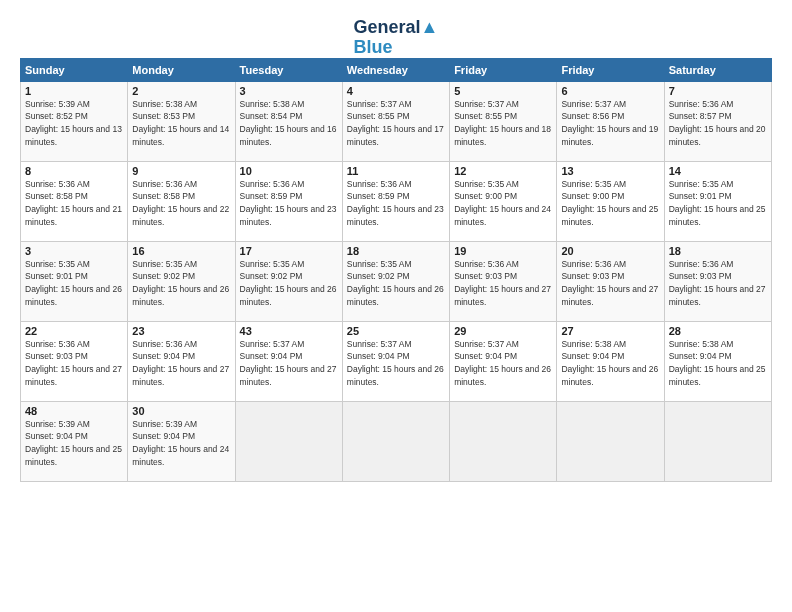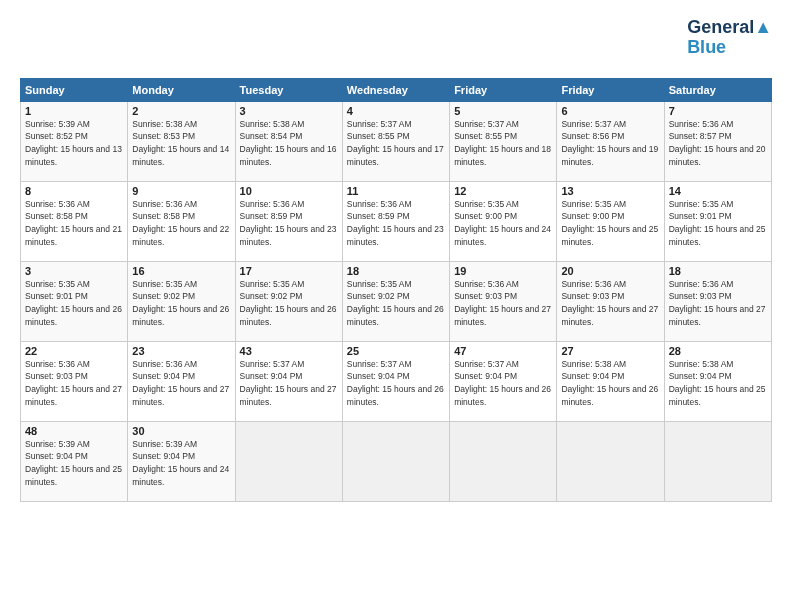--- a/index.html
+++ b/index.html
@@ -11,23 +11,23 @@
       overflow: hidden;
     }
     .page {
       width: 792px;
       height: 612px;
       padding: 18px 20px 10px 20px;
       background: #fff;
     }
     .header {
       display: flex;
-      justify-content: flex-end;
+      justify-content: center;
       align-items: flex-start;
-      margin-bottom: 20px;
+      margin-bottom: 0;
     }
     .logo {
       display: flex;
       flex-direction: column;
       align-items: flex-start;
     }
     .logo-text {
       font-size: 18px;
       font-weight: bold;
       color: #1a3a5c;
@@ -333,21 +333,21 @@
       </td>
           <td>
         <span class="day-num">25</span>
         <span class="day-info">
           Sunrise: 5:37 AM<br>
           Sunset: 9:04 PM<br>
           Daylight: 15 hours and 26 minutes.
         </span>
       </td>
           <td>
-        <span class="day-num">47</span>
+        <span class="day-num">29</span>
         <span class="day-info">
           Sunrise: 5:37 AM<br>
           Sunset: 9:04 PM<br>
           Daylight: 15 hours and 26 minutes.
         </span>
       </td>
           <td>
         <span class="day-num">27</span>
         <span class="day-info">
           Sunrise: 5:38 AM<br>

